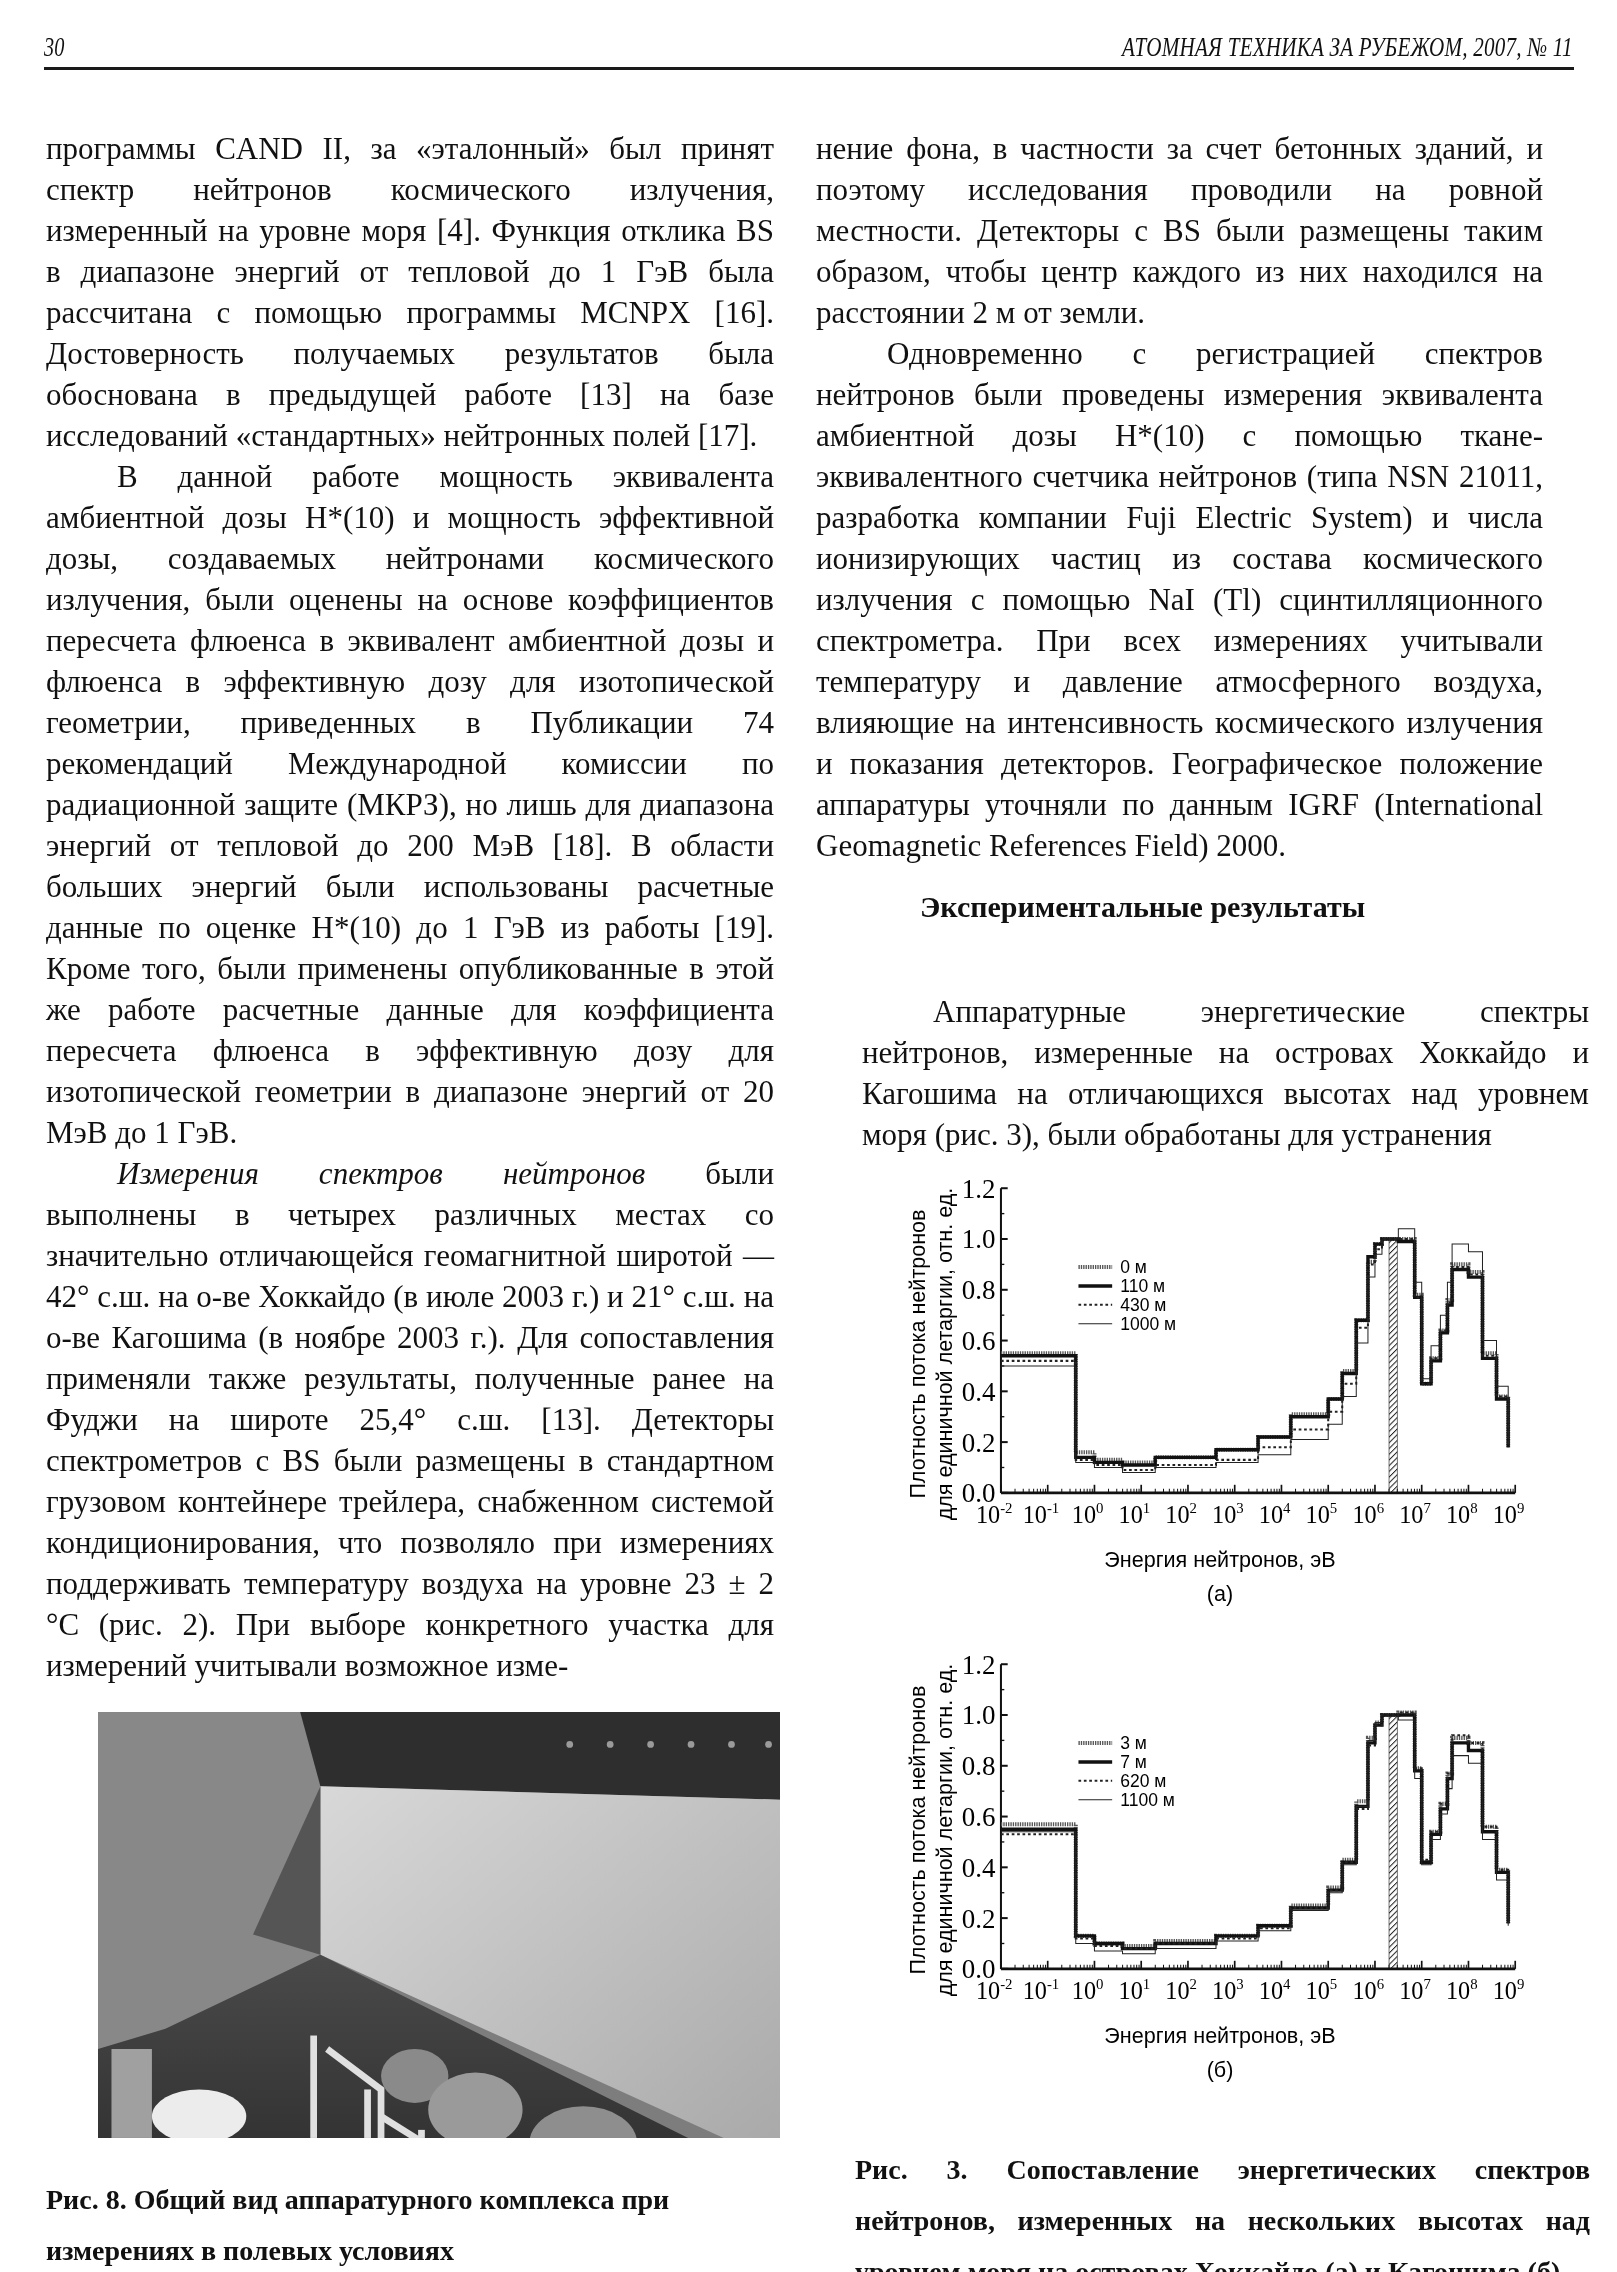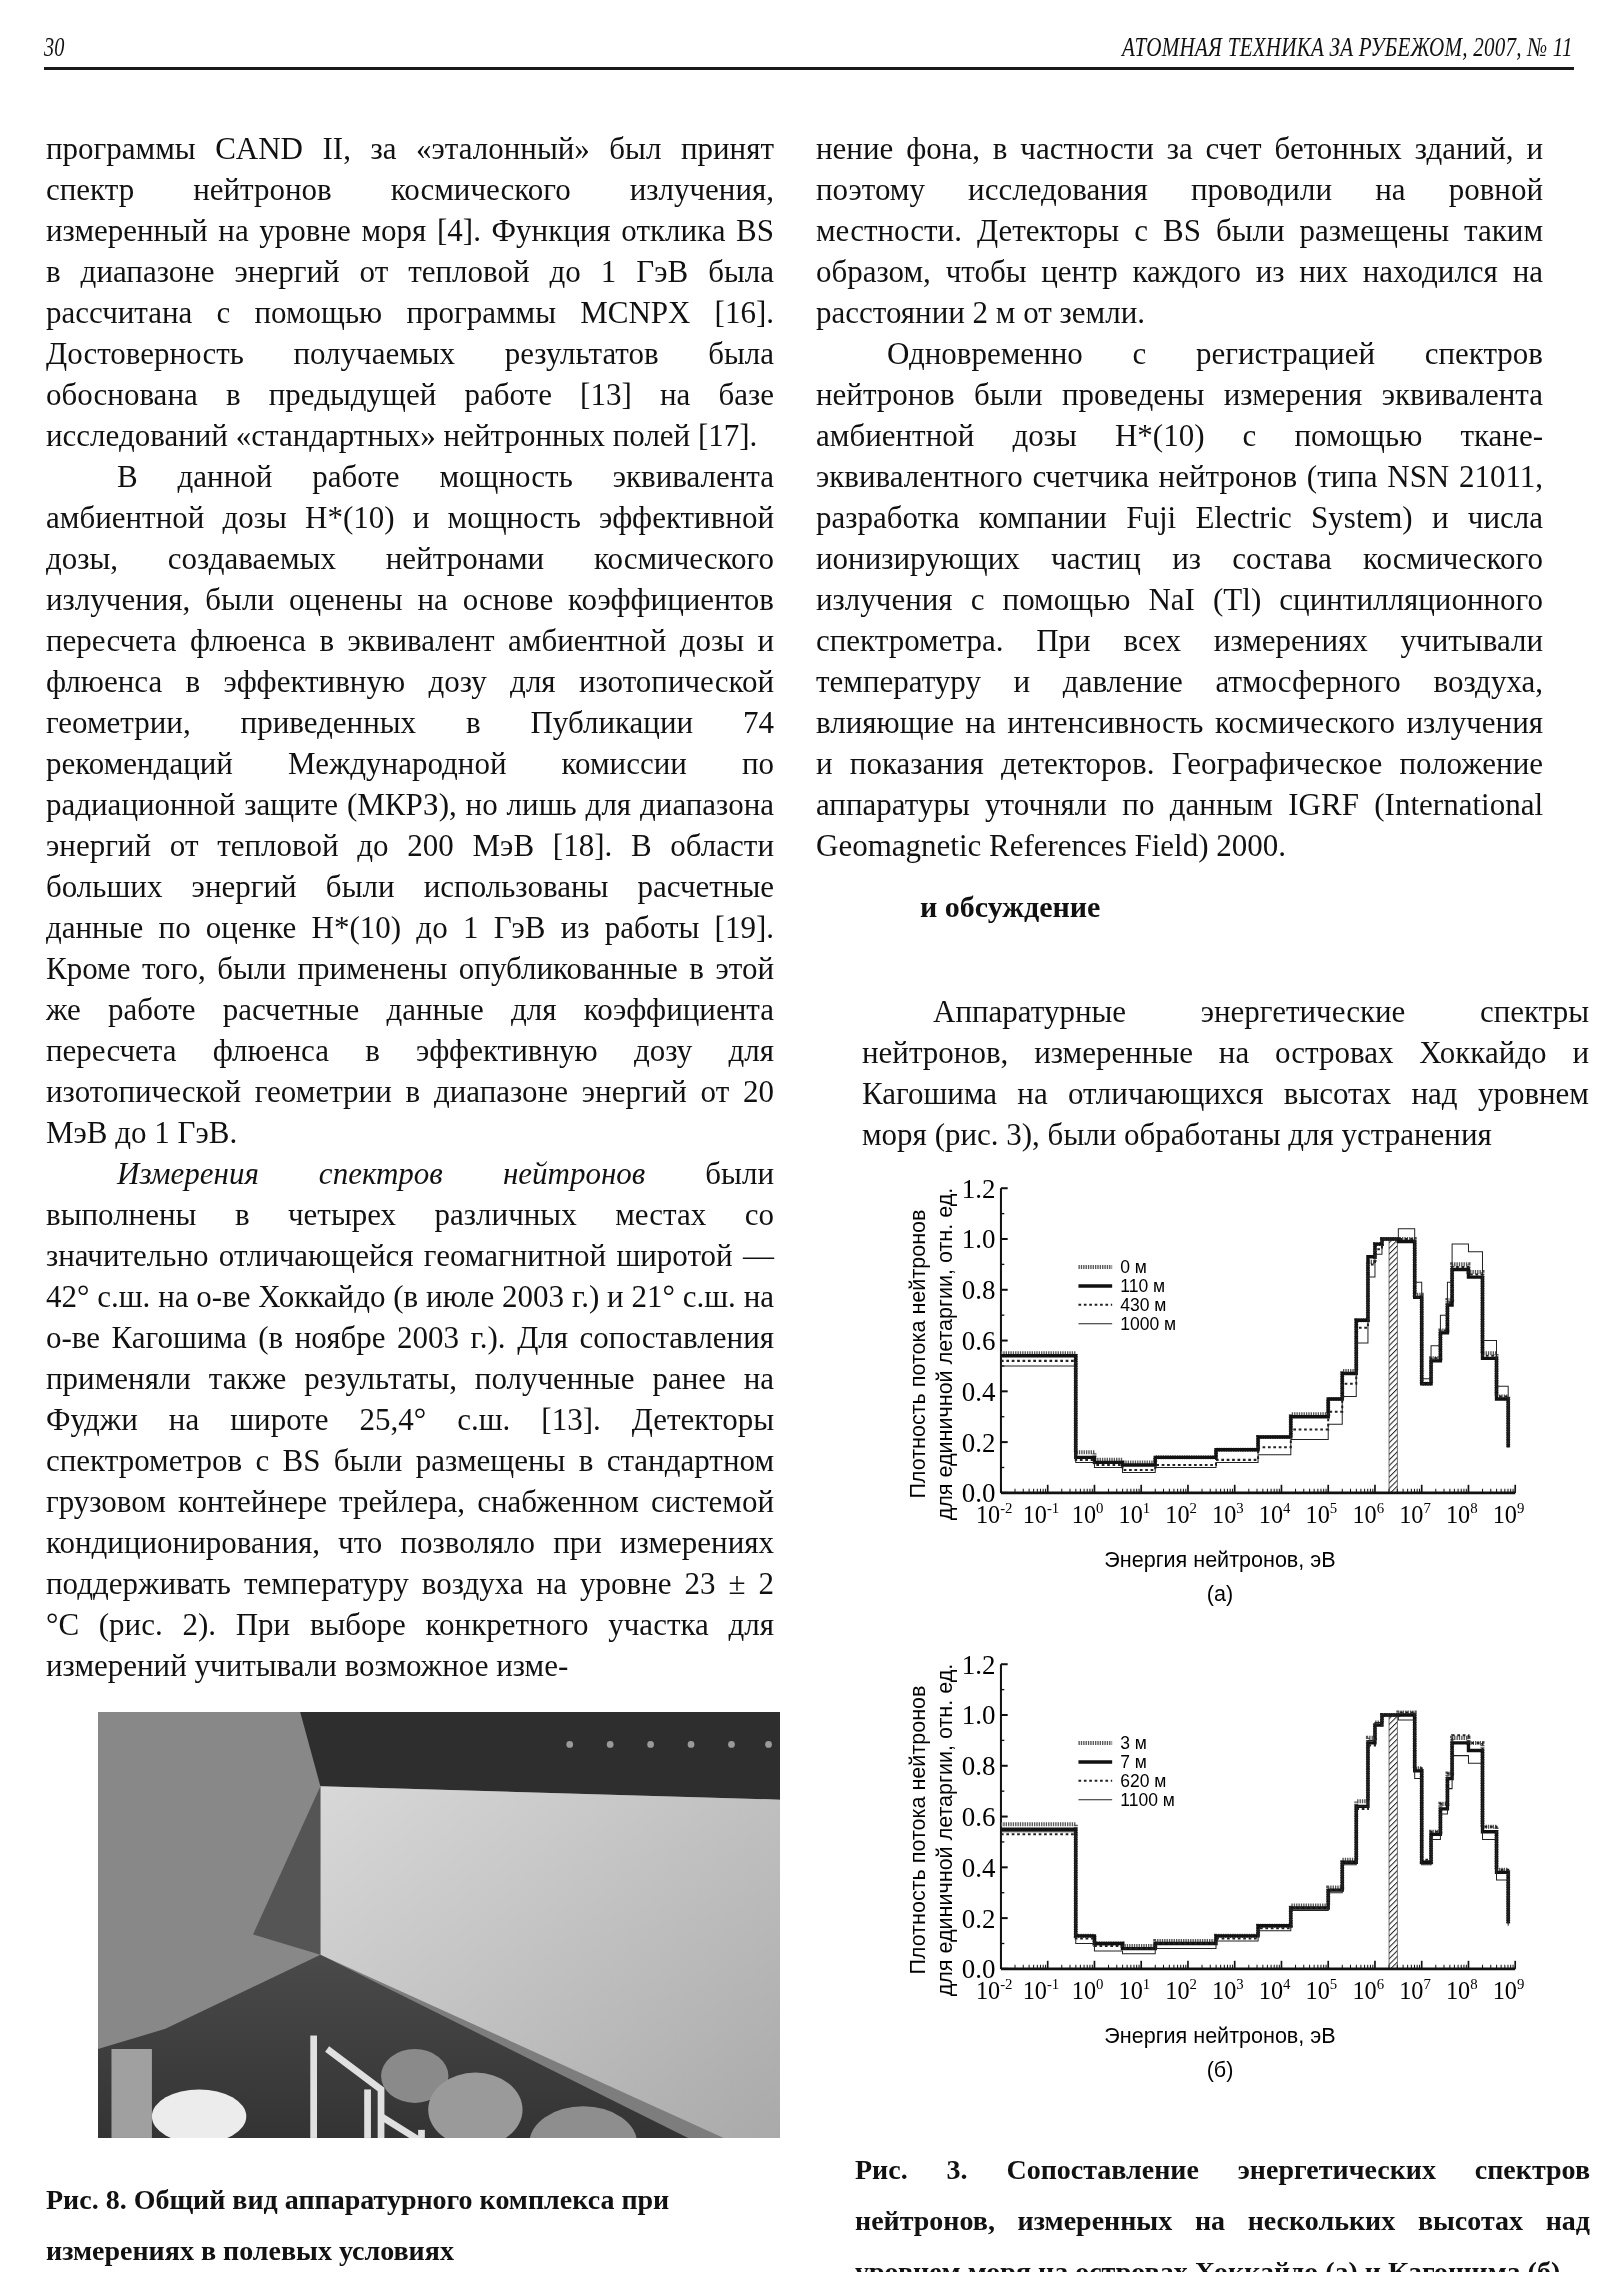--- a/index.html
+++ b/index.html
@@ -44,21 +44,21 @@
   <p class="indent">В данной работе мощность эквивалента амбиентной дозы H*(10) и мощность эффективной дозы, создаваемых нейтронами космического излучения, были оценены на основе коэффициентов пересчета флюенса в эквивалент амбиентной дозы и флюенса в эффективную дозу для изотопической геометрии, приведенных в Публикации 74 рекомендаций Международной комиссии по радиационной защите (МКРЗ), но лишь для диапазона энергий от тепловой до 200 МэВ [18]. В области больших энергий были использованы расчетные данные по оценке H*(10) до 1 ГэВ из работы [19]. Кроме того, были применены опубликованные в этой же работе расчетные данные для коэффициента пересчета флюенса в эффективную дозу для изотопической геометрии в диапазоне энергий от 20 МэВ до 1 ГэВ.</p>
   <p class="indent"><i>Измерения спектров нейтронов</i><span> были выполнены в четырех различных местах со значительно отличающейся геомагнитной широтой — 42° с.ш. на о-ве Хоккайдо (в июле 2003 г.) и 21° с.ш. на о-ве Кагошима (в ноябре 2003 г.). Для сопоставления применяли также результаты, полученные ранее на Фуджи на широте 25,4° с.ш. [13]. Детекторы спектрометров с BS были размещены в стандартном грузовом контейнере трейлера, снабженном системой кондиционирования, что позволяло при измерениях поддерживать температуру воздуха на уровне 23 ± 2 °С (рис. 2). При выборе конкретного участка для измерений учитывали возможное изме-</span></p>
 </div>
 
 <div class="col col-right">
   <p>нение фона, в частности за счет бетонных зданий, и поэтому исследования проводили на ровной местности. Детекторы с BS были размещены таким образом, чтобы центр каждого из них находился на расстоянии 2 м от земли.</p>
   <p class="indent">Одновременно с регистрацией спектров нейтронов были проведены измерения эквивалента амбиентной дозы H*(10) с помощью ткане-эквивалентного счетчика нейтронов (типа NSN 21011, разработка компании Fuji Electric System) и числа ионизирующих частиц из состава космического излучения с помощью NaI (Tl) сцинтилляционного спектрометра. При всех измерениях учитывали температуру и давление атмосферного воздуха, влияющие на интенсивность космического излучения и показания детекторов. Географическое положение аппаратуры уточняли по данным IGRF (International Geomagnetic References Field) 2000.</p>
 </div>
 
 <div class="section-head">
-  <div>и обсуждение</div>
+  <div>Экспериментальные результаты</div>
 </div>
 
 <div class="col col-right2">
   <p class="indent">Аппаратурные энергетические спектры нейтронов, измеренные на островах Хоккайдо и Кагошима на отличающихся высотах над уровнем моря (рис. 3), были обработаны для устранения</p>
 </div>
 
 <div class="chart chart-a">
   <svg id="svg-a" width="674" height="472" viewBox="0 0 1000 700">
       <defs>
         <pattern id="svg-a-hatch" width="6" height="6" patternUnits="userSpaceOnUse" patternTransform="rotate(45)">

